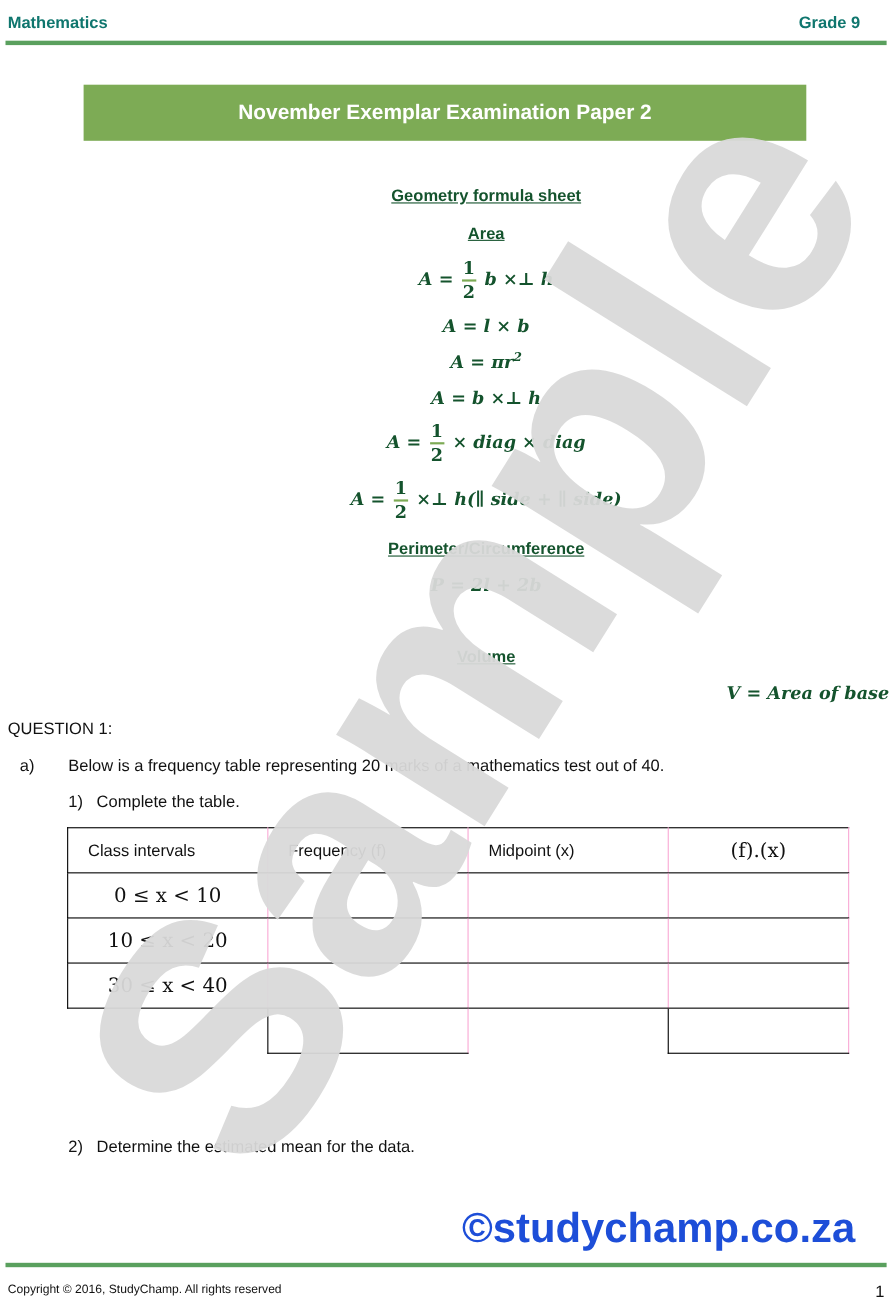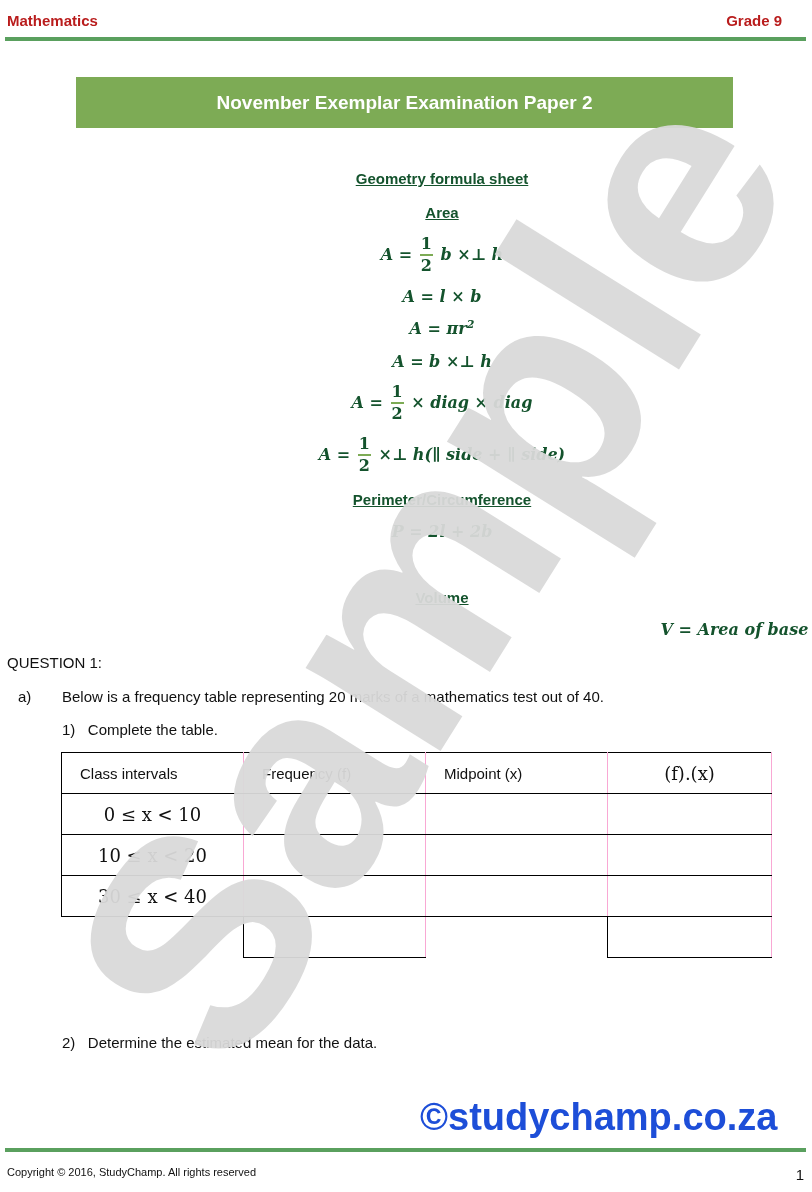--- a/index.html
+++ b/index.html
@@ -1,18 +1,18 @@
 <!DOCTYPE html>
 <html><head>
   <meta charset="utf-8">
   <style>
     html, body { margin: 0; padding: 0; background: #ffffff; }
     body { width: 812px; height: 1192px; position: relative; overflow: hidden;
            font-family: "Liberation Sans", sans-serif; color: #111; }
-    .hdr-left, .hdr-right { position: absolute; top: 12px; font-size: 15px; font-weight: bold; color: #b91c1c; }
+    .hdr-left, .hdr-right { position: absolute; top: 12px; font-size: 15px; font-weight: bold; color: #0f766e; }
     .hdr-left { left: 7px; }
     .hdr-right { right: 30px; }
     .rule { position: absolute; left: 5px; width: 801px; height: 4px; background: #5aa05e; }
     .banner { position: absolute; left: 76px; top: 77px; width: 657px; height: 51px; background: #7dab55;
               color: #fff; font-weight: bold; font-size: 19px; display: flex; align-items: center; justify-content: center; }
     .center-line { position: absolute; left: 0; width: 812px; text-align: center; color: #14532d; padding-left: 36px; }
     .sheet-title { font-weight: bold; font-size: 15px; text-decoration: underline; }
     .formula { font-family: "DejaVu Serif", serif; font-style: italic; font-weight: bold; font-size: 16px; }
     .frac { display: inline-block; vertical-align: middle; text-align: center; font-style: normal; line-height: 1; margin: 0 2px; }
     .frac .num { display: block; padding: 0 1px 2px; border-bottom: 2px solid #7dab55; }

